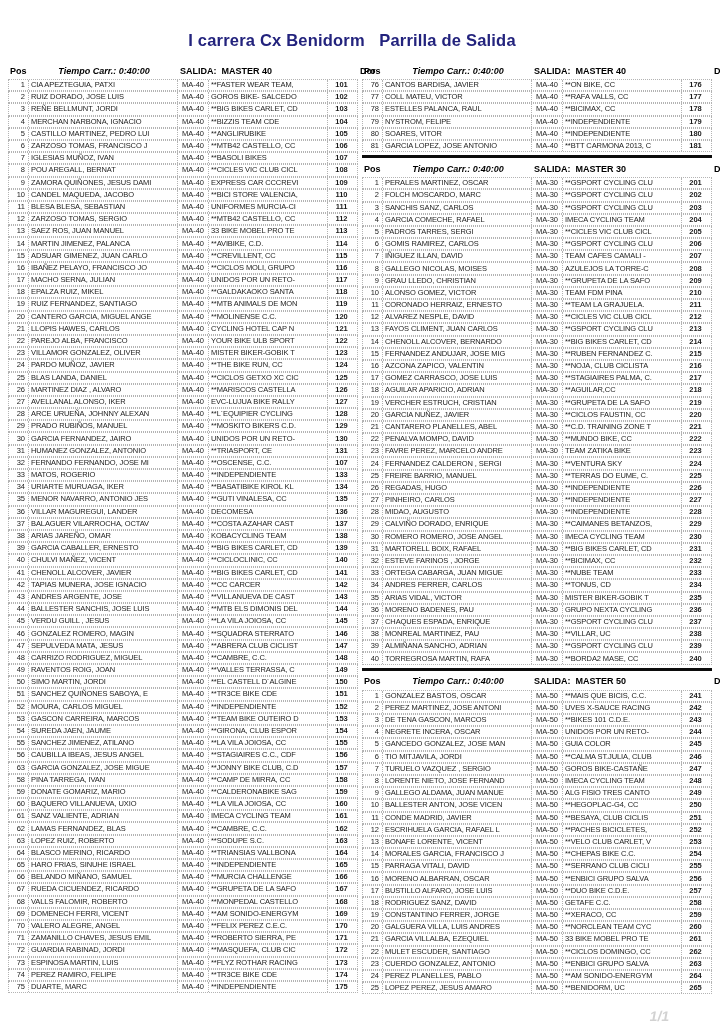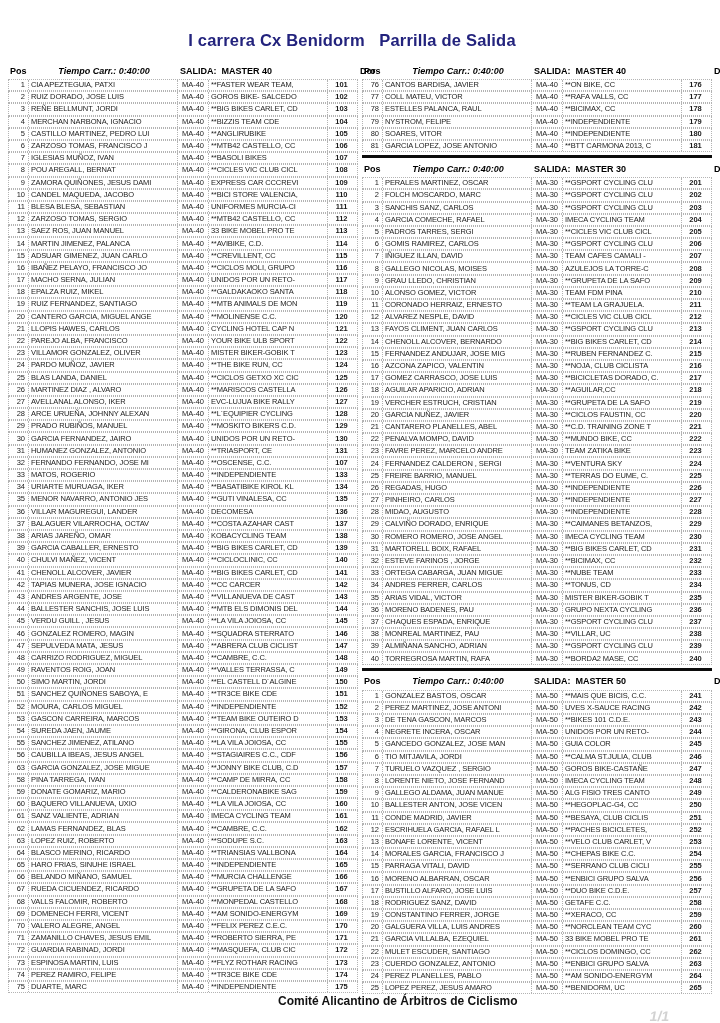--- a/index.html
+++ b/index.html
@@ -734,21 +734,21 @@
         <span class="c pos">16</span>
         <span class="c name">AZCONA ZAPICO, VALENTIN</span>
         <span class="c cat">MA-30</span>
         <span class="c team">**NOJA, CLUB CICLISTA</span>
         <span class="c dor">216</span>
       </div>
       <div class="row">
         <span class="c pos">17</span>
         <span class="c name">GOMEZ CARRASCO, JOSE LUIS</span>
         <span class="c cat">MA-30</span>
-        <span class="c team">**BICICLETAS DORADO, C.</span>
+        <span class="c team">**STAGIAIRES PALMA, C.</span>
         <span class="c dor">217</span>
       </div>
       <div class="row">
         <span class="c pos">18</span>
         <span class="c name">AGUILAR APARICIO, ADRIAN</span>
         <span class="c cat">MA-30</span>
         <span class="c team">**AGUILAR,CC</span>
         <span class="c dor">218</span>
       </div>
       <div class="row">
@@ -1081,15 +1081,14 @@
         <span class="c dor">264</span>
       </div>
       <div class="row">
         <span class="c pos">25</span>
         <span class="c name">LOPEZ PEREZ, JESUS AMARO</span>
         <span class="c cat">MA-50</span>
         <span class="c team">**BENIDORM, UC</span>
         <span class="c dor">265</span>
       </div>
     </div>
-  <div class="footer">Comité Alicantino de Árbitros de Ciclismo</div>
   <div class="pagenum">1/1</div>
 </div>
 
 </body></html>

